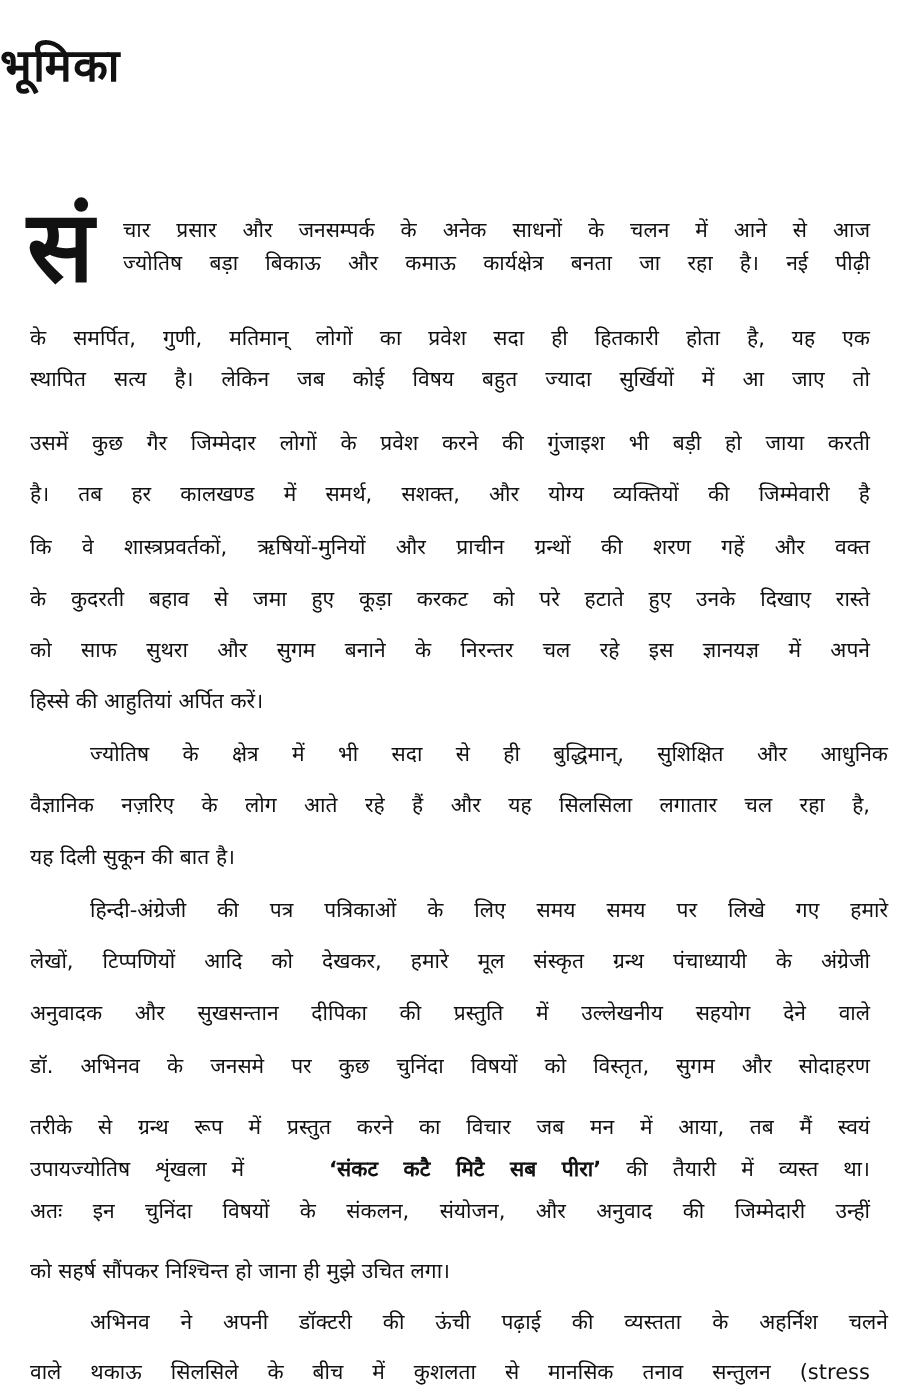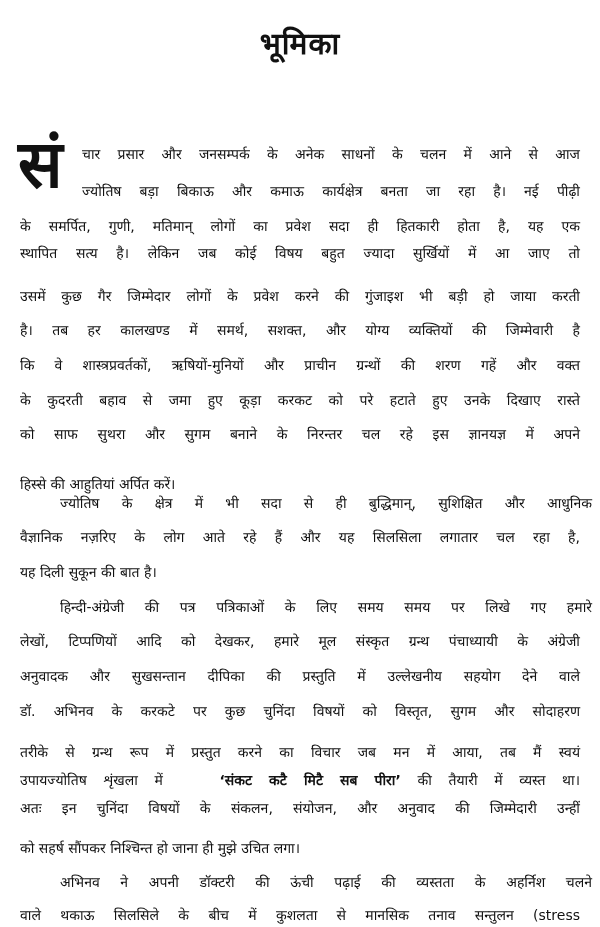--- a/index.html
+++ b/index.html
@@ -3,21 +3,21 @@
   <meta charset="utf-8">
   <style>
     html, body { margin: 0; padding: 0; background: #ffffff; }
     body {
       width: 600px; height: 927px; overflow: hidden; position: relative;
       color: #111111;
       font-family: "DejaVu Sans", "Liberation Sans", sans-serif;
     }
     .title {
       position: absolute; left: 0; top: 22px; width: 600px;
-      text-align: center; font-size: 30px; font-weight: bold; letter-spacing: 1px;
+      text-align: left; font-size: 30px; font-weight: bold; letter-spacing: 1px;
     }
     .line {
       position: absolute; left: 20px; width: 560px;
       font-size: 14px; line-height: 24px; white-space: nowrap;
       text-align: justify; text-align-last: justify;
     }
     .line.last { text-align-last: left; }
     .dropcap {
       position: absolute; left: 18px; top: 130px;
       font-size: 66px; line-height: 70px; font-weight: bold;
@@ -29,42 +29,42 @@
   </style>
 </head>
 <body>
 
 <div>
   <div class="title">भूमिका</div>
   <div class="dropcap">सं</div>
 
   <div>
     <div class="line drop-line" style="top:142px">चार प्रसार और जनसम्पर्क के अनेक साधनों के चलन में आने से आज</div>
-    <div class="line drop-line" style="top:179px">ज्योतिष बड़ा बिकाऊ और कमाऊ कार्यक्षेत्र बनता जा रहा है। नई पीढ़ी</div>
+    <div class="line drop-line" style="top:164px">ज्योतिष बड़ा बिकाऊ और कमाऊ कार्यक्षेत्र बनता जा रहा है। नई पीढ़ी</div>
     <div class="line" style="top:214px">के समर्पित, गुणी, मतिमान् लोगों का प्रवेश सदा ही हितकारी होता है, यह एक</div>
     <div class="line" style="top:241px">स्थापित सत्य है। लेकिन जब कोई विषय बहुत ज्यादा सुर्खियों में आ जाए तो</div>
     <div class="line" style="top:284px">उसमें कुछ गैर जिम्मेदार लोगों के प्रवेश करने की गुंजाइश भी बड़ी हो जाया करती</div>
     <div class="line" style="top:318px">है। तब हर कालखण्ड में समर्थ, सशक्त, और योग्य व्यक्तियों की जिम्मेवारी है</div>
     <div class="line" style="top:353px">कि वे शास्त्रप्रवर्तकों, ऋषियों-मुनियों और प्राचीन ग्रन्थों की शरण गहें और वक्त</div>
     <div class="line" style="top:388px">के कुदरती बहाव से जमा हुए कूड़ा करकट को परे हटाते हुए उनके दिखाए रास्ते</div>
     <div class="line" style="top:422px">को साफ सुथरा और सुगम बनाने के निरन्तर चल रहे इस ज्ञानयज्ञ में अपने</div>
-    <div class="line last" style="top:472px">हिस्से की आहुतियां अर्पित करें।</div>
+    <div class="line last" style="top:456px">हिस्से की आहुतियां अर्पित करें।</div>
   </div>
 
   <div>
     <div class="line ind" style="top:491px">ज्योतिष के क्षेत्र में भी सदा से ही बुद्धिमान्, सुशिक्षित और आधुनिक</div>
     <div class="line" style="top:525px">वैज्ञानिक नज़रिए के लोग आते रहे हैं और यह सिलसिला लगातार चल रहा है,</div>
     <div class="line last" style="top:560px">यह दिली सुकून की बात है।</div>
   </div>
 
   <div>
     <div class="line ind" style="top:595px">हिन्दी-अंग्रेजी की पत्र पत्रिकाओं के लिए समय समय पर लिखे गए हमारे</div>
     <div class="line" style="top:629px"><span>लेखों, टिप्पणियों आदि को देखकर, हमारे मूल संस्कृत ग्रन्थ </span><span class="it">पंचाध्यायी</span><span> के अंग्रेजी</span></div>
     <div class="line" style="top:664px"><span>अनुवादक और </span><span class="it">सुखसन्तान दीपिका</span><span> की प्रस्तुति में उल्लेखनीय सहयोग देने वाले</span></div>
-    <div class="line" style="top:699px">डॉ. अभिनव के करकटे पर कुछ चुनिंदा विषयों को विस्तृत, सुगम और सोदाहरण</div>
+    <div class="line" style="top:699px">डॉ. अभिनव के जनसमे पर कुछ चुनिंदा विषयों को विस्तृत, सुगम और सोदाहरण</div>
     <div class="line" style="top:740px">तरीके से ग्रन्थ रूप में प्रस्तुत करने का विचार जब मन में आया, तब मैं स्वयं</div>
     <div class="line" style="top:768px"><span>उपायज्योतिष शृंखला में </span><span class="bd">‘संकट कटै मिटै सब पीरा’</span><span> की तैयारी में व्यस्त था।</span></div>
     <div class="line" style="top:796px">अतः इन चुनिंदा विषयों के संकलन, संयोजन, और अनुवाद की जिम्मेदारी उन्हीं</div>
     <div class="line last" style="top:836px">को सहर्ष सौंपकर निश्चिन्त हो जाना ही मुझे उचित लगा।</div>
   </div>
 
   <div>
     <div class="line ind" style="top:870px">अभिनव ने अपनी डॉक्टरी की ऊंची पढ़ाई की व्यस्तता के अहर्निश चलने</div>
     <div class="line" style="top:903px">वाले थकाऊ सिलसिले के बीच में कुशलता से मानसिक तनाव सन्तुलन (stress</div>
   </div>

